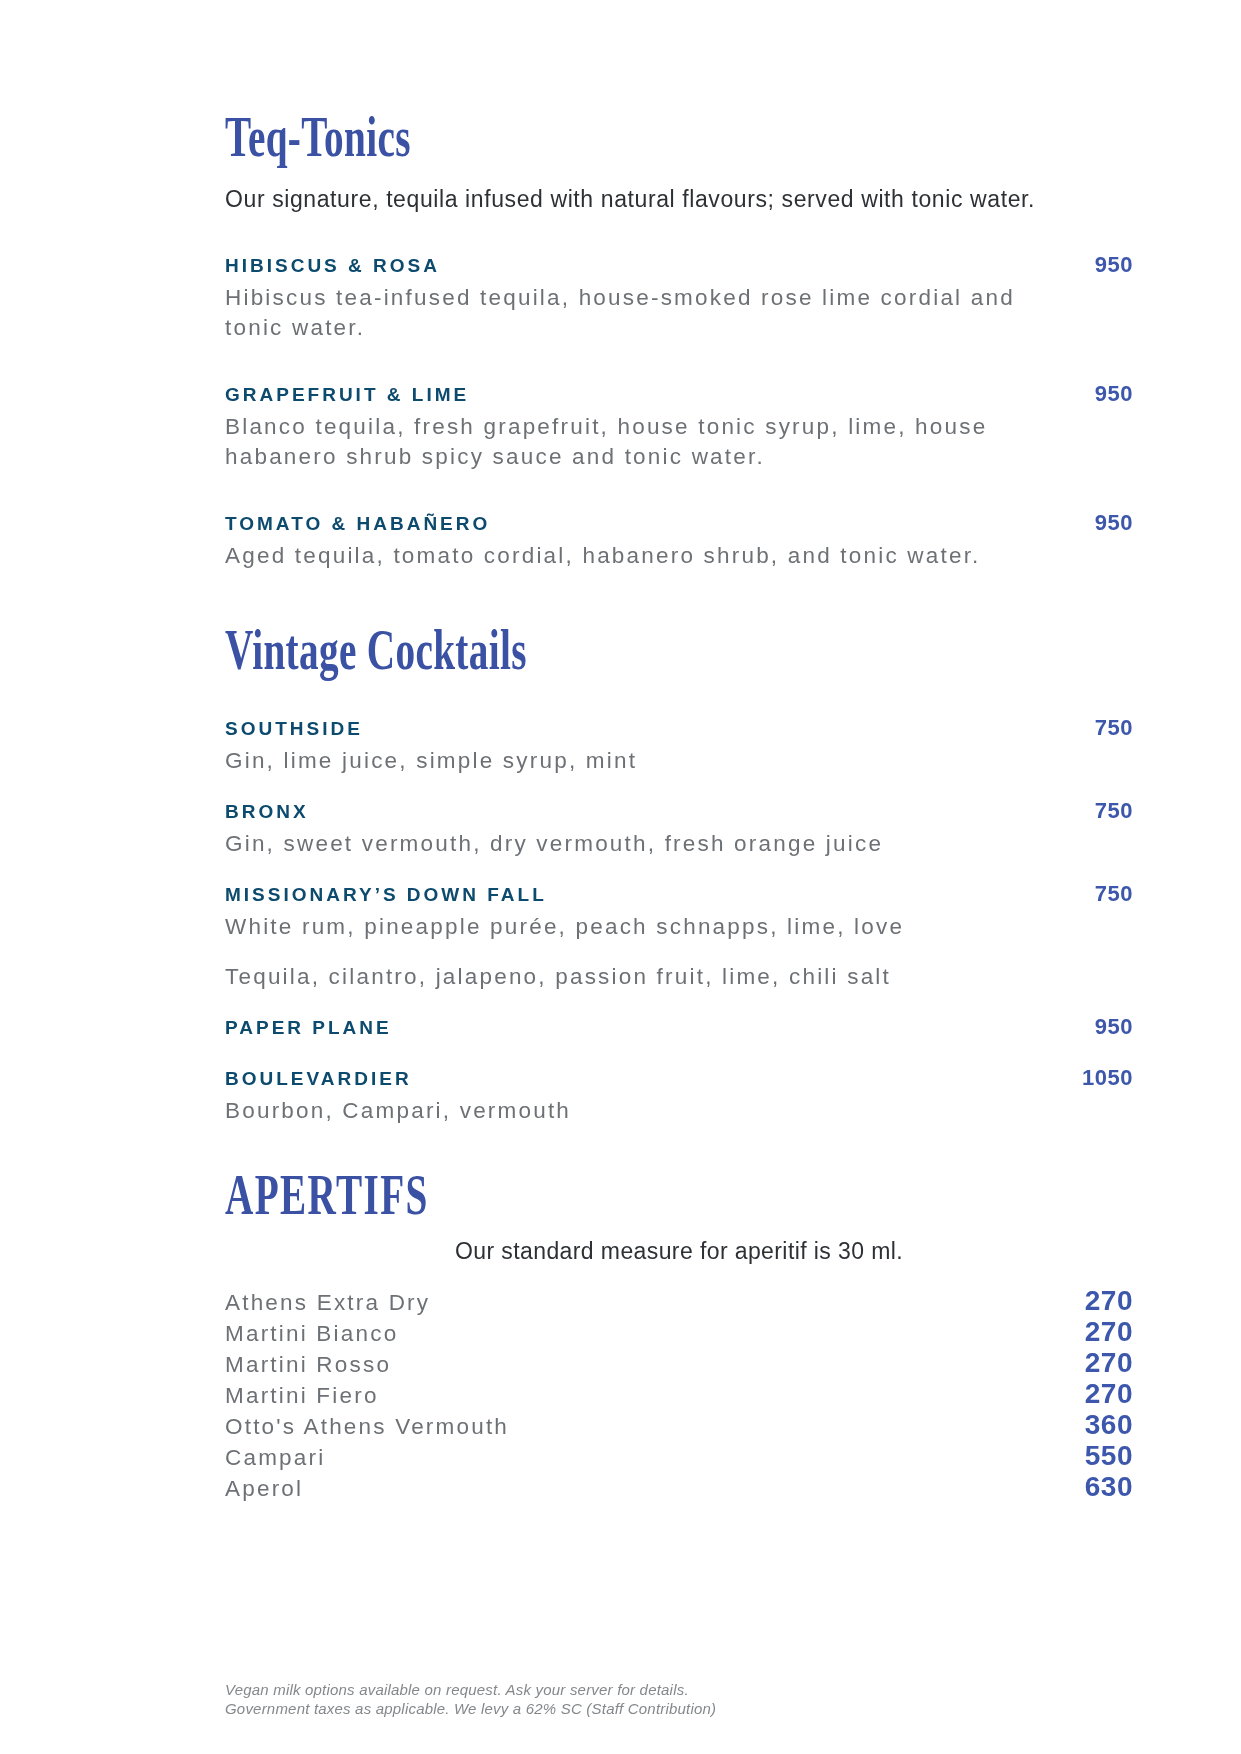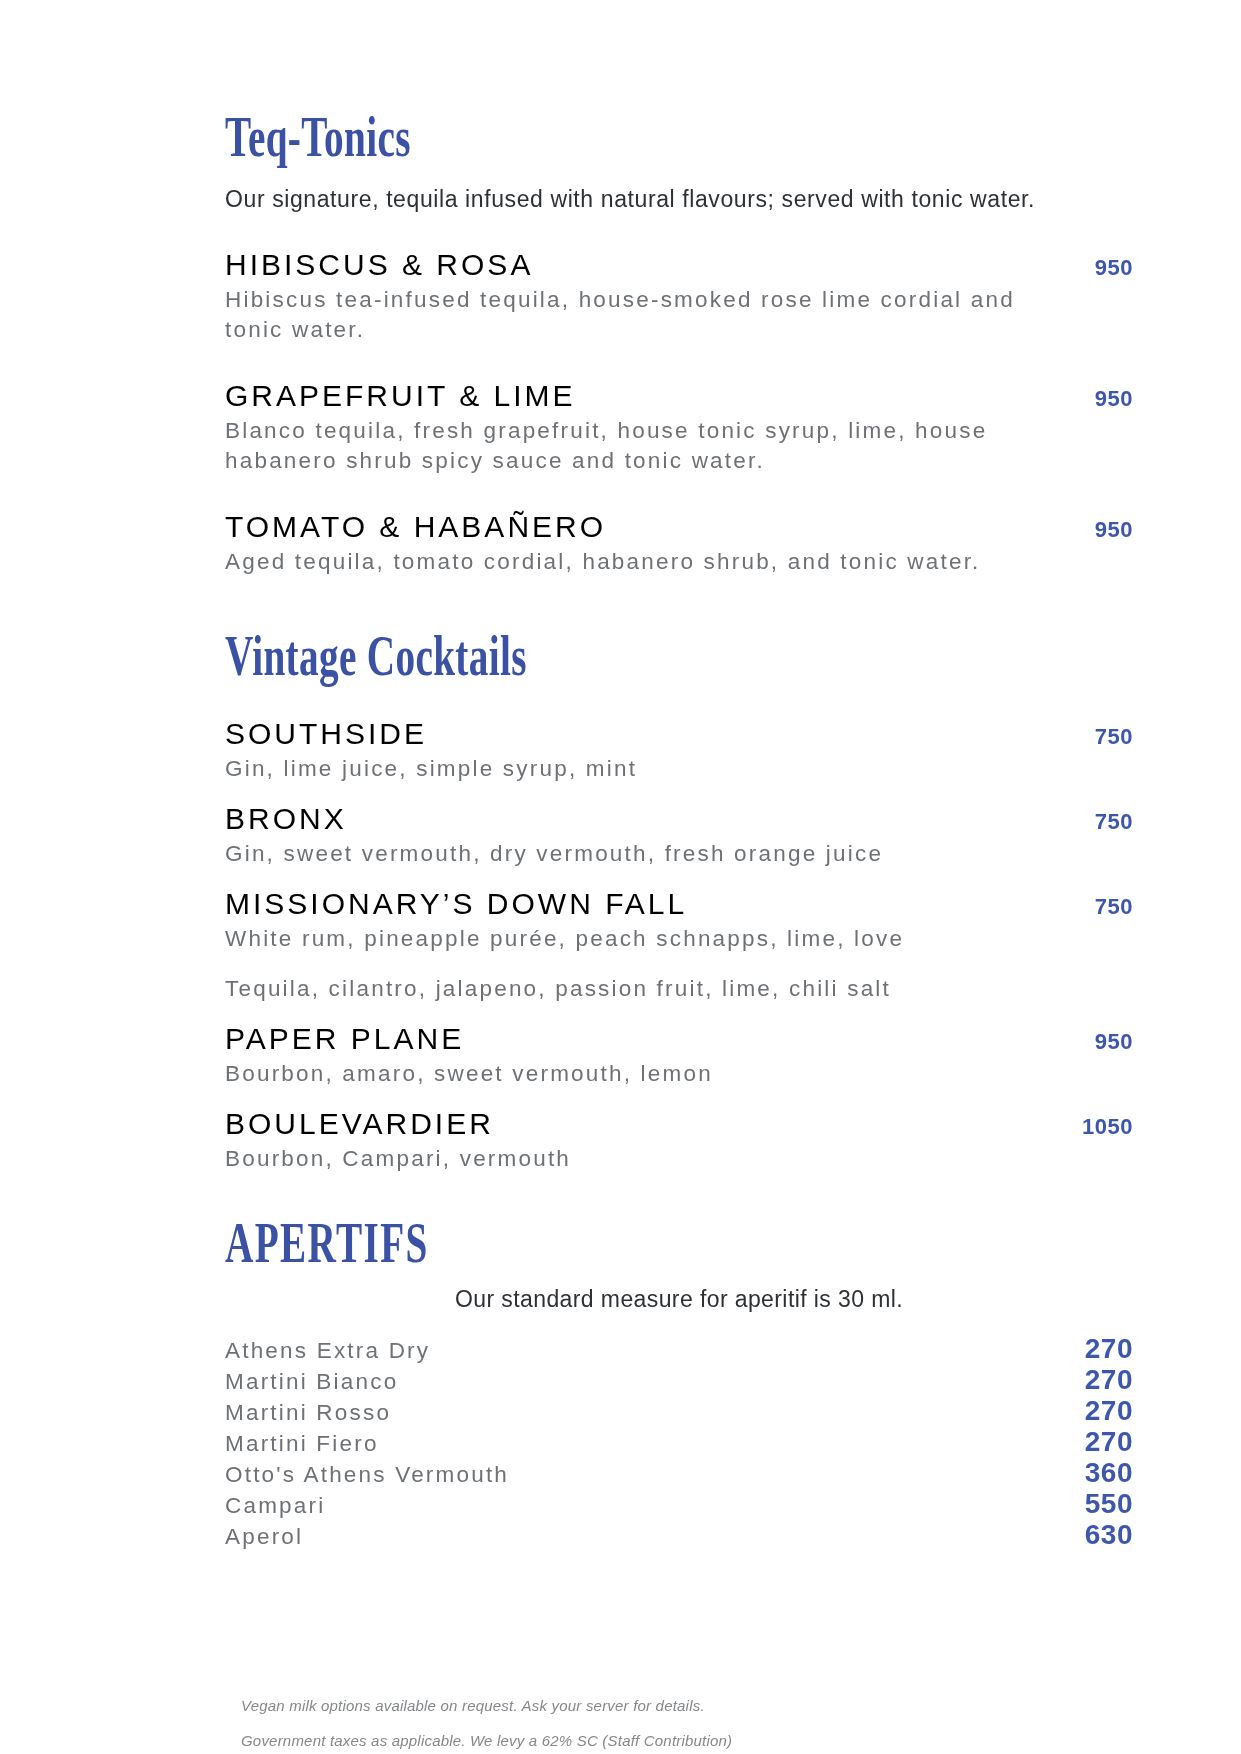--- a/index.html
+++ b/index.html
@@ -50,23 +50,23 @@
   .sec2 .menu-item { margin-top: 20px; }
   .sec2 .menu-item.first { margin-top: 34px; }
 
   .item-row {
     display: flex;
     justify-content: space-between;
     align-items: baseline;
     line-height: 30px;
   }
   .item-name {
-    color: #000000;
-    font-weight: 400;
-    font-size: 30px;
+    color: #0c4a6e;
+    font-weight: 700;
+    font-size: 19px;
     letter-spacing: 3px;
   }
   .item-price {
     color: #3c57ab;
     font-weight: 700;
     font-size: 22px;
     letter-spacing: 0.5px;
   }
   .item-desc {
     margin: 2px 0 0 0;
@@ -97,21 +97,21 @@
   .footer {
     position: absolute;
     left: 225px;
     top: 1680px;
     color: #85888b;
     font-style: italic;
     font-size: 15px;
     line-height: 19px;
     letter-spacing: 0.2px;
   }
-  .footer p { margin: 16px; }
+  .footer p { margin: 0; }
 </style>
 </head>
 <body>
 
 <div class="content">
 
   <section class="sec1">
     <h1 class="section-title">Teq-Tonics</h1>
     <p class="section-intro">Our signature, tequila infused with natural flavours; served with tonic water.</p>
 
@@ -169,21 +169,20 @@
 
     <div class="menu-item">
       <p class="item-desc">Tequila, cilantro, jalapeno, passion fruit, lime, chili salt</p>
     </div>
 
     <div class="menu-item">
       <div class="item-row">
         <span class="item-name">PAPER PLANE</span>
         <span class="item-price">950</span>
       </div>
-      <p class="item-desc">Bourbon, amaro, sweet vermouth, lemon</p>
     </div>
 
     <div class="menu-item">
       <div class="item-row">
         <span class="item-name">BOULEVARDIER</span>
         <span class="item-price">1050</span>
       </div>
       <p class="item-desc">Bourbon, Campari, vermouth</p>
     </div>
   </section>

